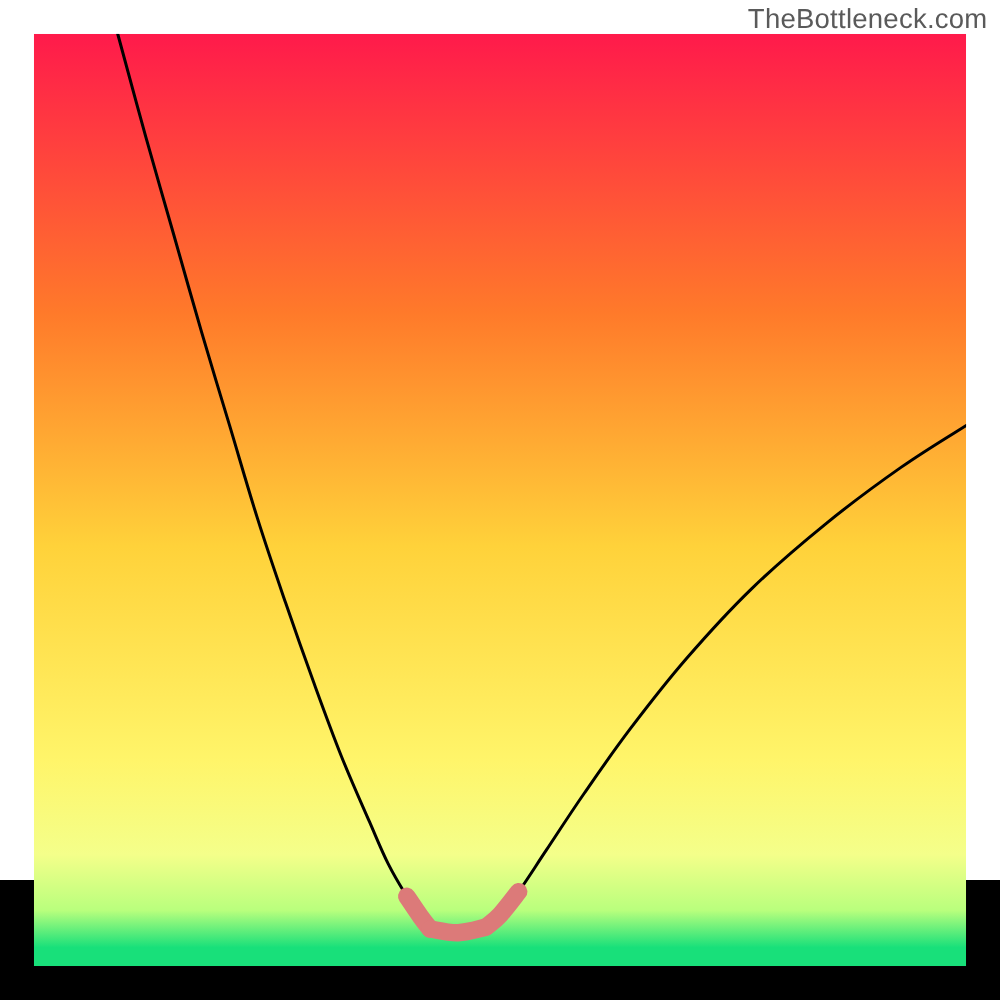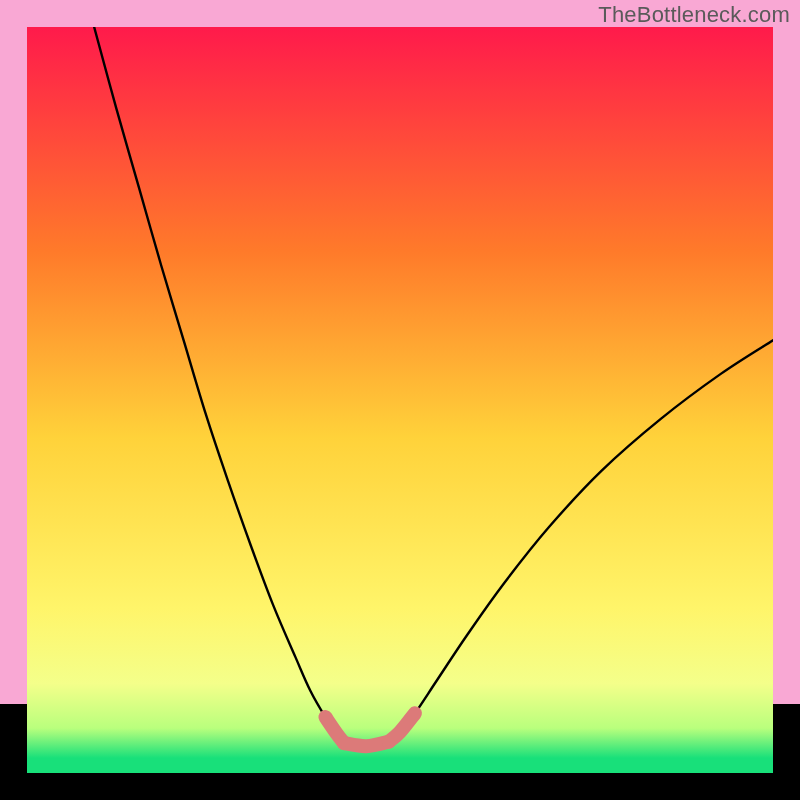--- a/index.html
+++ b/index.html
@@ -8,21 +8,21 @@
     width: 800px;
     height: 800px;
     background: #000;
     overflow: hidden;
     font-family: Arial, Helvetica, sans-serif;
   }
   .frame {
     position: absolute;
     left: 0; top: 0;
     width: 800px; height: 704px;
-    background: #f9a8d4;
+    background: #ffffff;
   }
   .watermark {
     position: absolute;
     top: 2px;
     right: 10px;
     color: #5a5a5a;
     font-size: 22px;
     letter-spacing: 0.2px;
     font-weight: 400;
     user-select: none;

